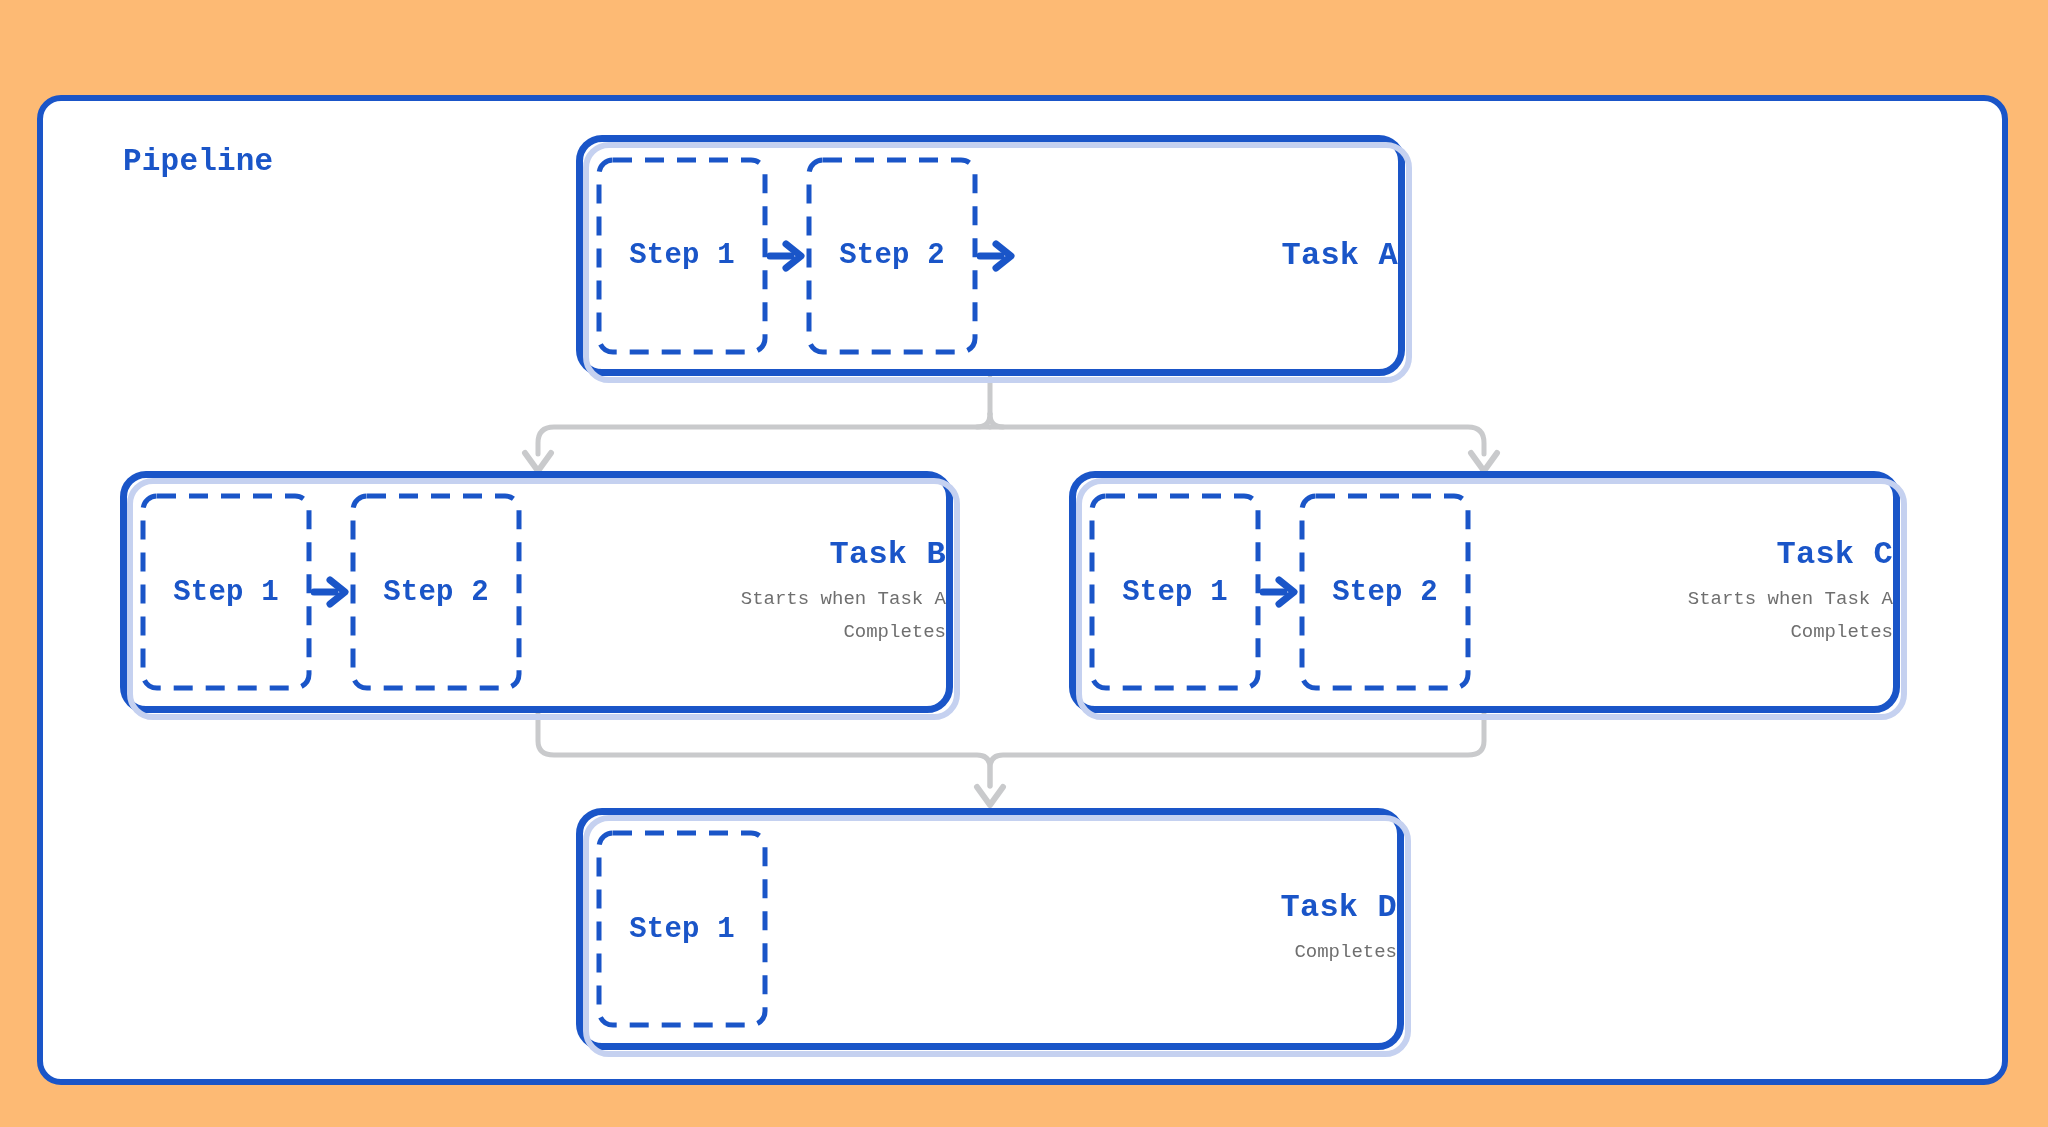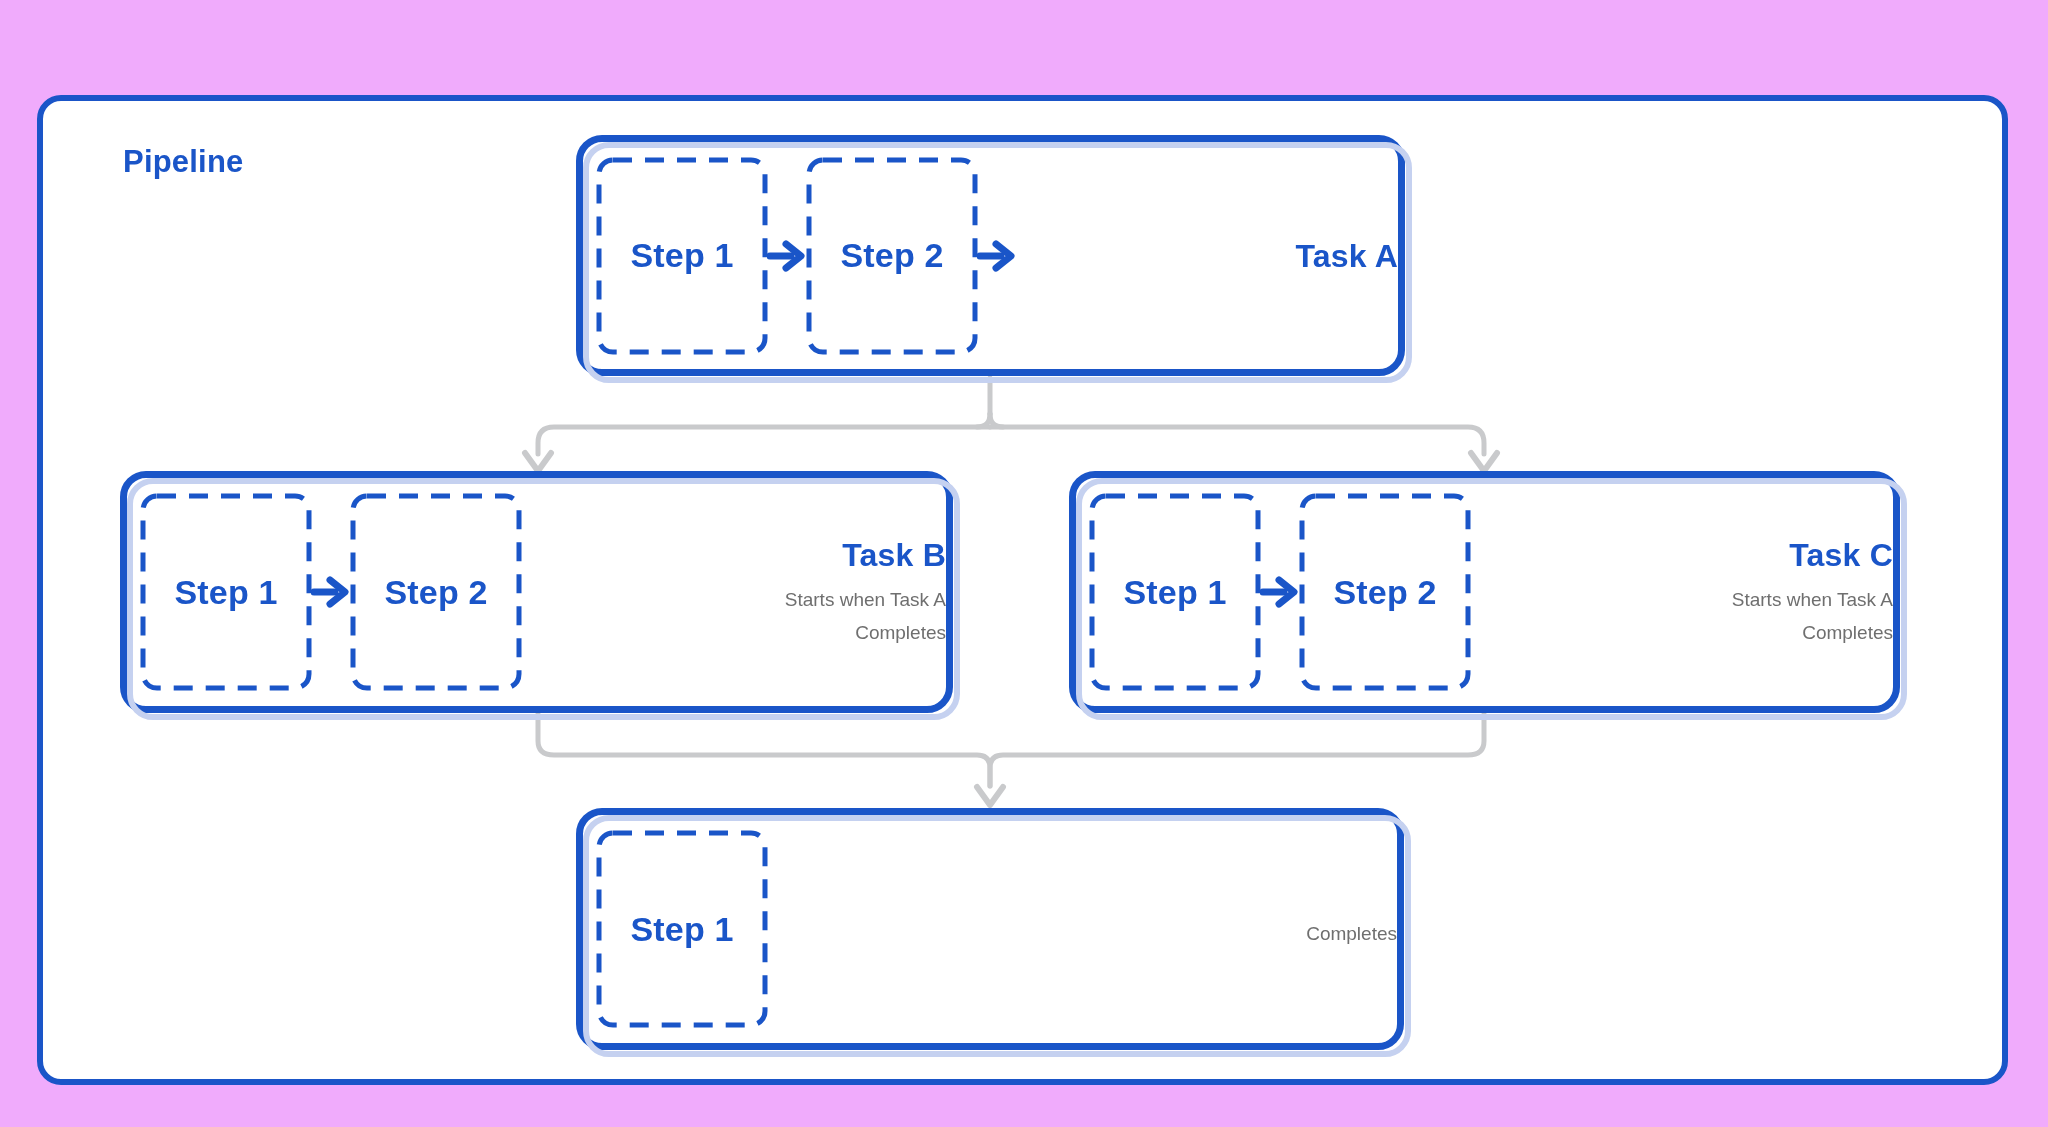--- a/index.html
+++ b/index.html
@@ -1,20 +1,20 @@
 <!DOCTYPE html>
 <html><head>
 <meta charset="utf-8">
 <style>
   html,body{margin:0;padding:0;background:#ffffff;}
   .canvas{
     position:relative;
     width:2048px;height:1127px;
-    background:#f0abfc;
-    font-family:Liberation Sans, sans-serif;
+    background:#fdba74;
+    font-family:Liberation Mono, monospace;
     overflow:hidden;
   }
   
   .pipeline-box{
     position:absolute;
     left:37px;top:95px;width:1959px;height:978px;
     border:6px solid #1A55C8;
     border-radius:24px;
     background:#ffffff;
   }
@@ -66,21 +66,21 @@
     width:172px;height:198px;
     display:flex;align-items:center;justify-content:center;
   }
   .step svg.dash{
     position:absolute;inset:3px;
     width:calc(100% - 6px);height:calc(100% - 6px);
     overflow:visible;
   }
   .step-label{
     position:relative;
-    color:#1A55C8;font-size:34px;font-weight:600;
+    color:#1A55C8;font-size:29px;font-weight:600;
     letter-spacing:0.2px;
   }
   .step-arrow{
     width:40px;height:36px;
     display:flex;align-items:center;justify-content:center;
     margin:0 -1px;
   }
   .task-right{
     position:relative;z-index:3;
     margin-left:auto;
@@ -217,19 +217,20 @@
   <div class="task task-d">
     <div class="steps">
       <div class="step">
         <svg class="dash">
             <rect width="100%" height="100%" rx="14" fill="none" stroke="#1A55C8" stroke-width="5" stroke-dasharray="19 13"></rect>
           </svg>
         <span class="step-label">Step 1</span>
       </div>
     </div>
     <div class="task-right">
+      <div class="task-title">Task D</div>
       <div class="task-sub">
         <div>Completes</div>
       </div>
     </div>
   </div>
 
 </div>
 
 </body></html>

